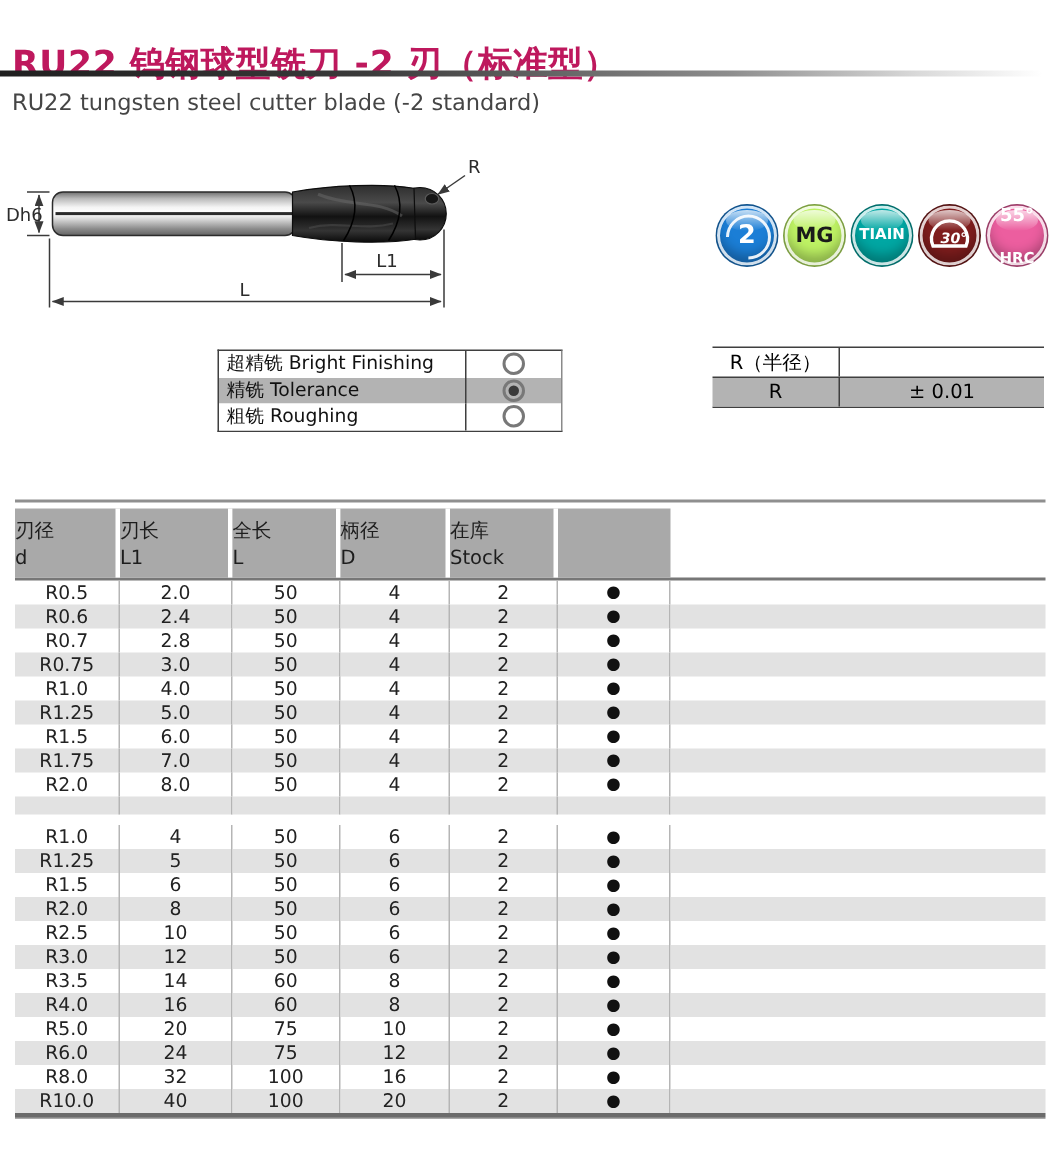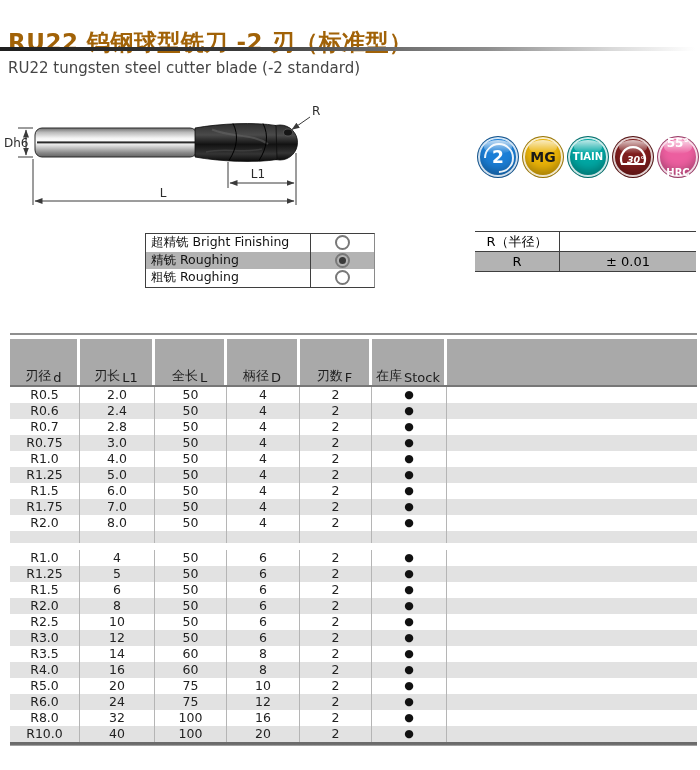--- a/index.html
+++ b/index.html
@@ -4,21 +4,21 @@
 <style>
   html,body{margin:0;padding:0;}
   body{
     width:700px;height:770px;position:relative;background:#ffffff;
     font-family:"DejaVu Sans","Liberation Sans",sans-serif;
     color:#1c1c1c;overflow:hidden;
   }
   
   .page-title{
     position:absolute;left:8px;top:12px;font-size:23px;font-weight:700;
-    letter-spacing:.5px;color:#a16207;white-space:nowrap;
+    letter-spacing:.5px;color:#be185d;white-space:nowrap;
   }
   .title-rule{
     position:absolute;left:0;top:47px;width:695px;height:4px;
     background:linear-gradient(to right,#1f1f1f 0%,#3a3a3a 35%,#8d8d8d 70%,#d9d9d9 88%,#ffffff 100%);
   }
   .subtitle{
     position:absolute;left:8px;top:59px;font-size:15px;color:#454545;white-space:nowrap;
   }
   
   .diagram{position:absolute;left:0;top:90px;width:350px;height:120px;}
@@ -77,22 +77,22 @@
   .tolcell{
     display:flex;align-items:center;justify-content:center;
     font-size:13px;color:#000000;white-space:nowrap;
   }
   .tolcell:first-child{border-right:1px solid #3f3f3f;}
   
   .spec{position:absolute;left:10px;top:333px;width:687px;}
   .spec-toprule{height:2px;background:#8f8f8f;margin-bottom:4px;}
   .thead,.trow{display:grid;grid-template-columns:70px 75px 72px 73px 72px 75px auto;}
   .th{
-    background:#a9a9a9;height:46px;display:flex;flex-direction:row;
-    align-items:flex-end;justify-content:center;gap:2px;border-right:3px solid #ffffff;
+    background:#a9a9a9;height:46px;display:flex;flex-direction:column;
+    align-items:flex-start;justify-content:center;gap:2px;border-right:3px solid #ffffff;
     box-sizing:border-box;
   }
   .th:last-child{border-right:none;}
   .th .zh{font-size:13px;color:#1d1d1d;}
   .th .en{font-size:13px;color:#1d1d1d;}
   .thead{border-bottom:2px solid #777777;}
   .tc{
     height:16px;line-height:16px;text-align:center;font-size:12.5px;color:#222;
     border-right:1px solid #b5b5b5;box-sizing:border-box;white-space:nowrap;
   }
@@ -170,21 +170,21 @@
     <line x1="35" y1="111" x2="294" y2="111" marker-start="url(#arr)" marker-end="url(#arr)"></line>
   </g>
   <text x="163" y="107" font-size="12" text-anchor="middle">L</text>
 </svg>
 
 <div class="badges">
   <div class="badge" style="background-color: rgb(27, 126, 214); color: rgb(255, 255, 255);">
     <span class="arc"></span>
     <span class="big">2</span>
   </div>
-  <div class="badge" style="background-color: #eab308; color: rgb(26, 26, 26);">
+  <div class="badge" style="background-color: #bef264; color: rgb(26, 26, 26);">
     <span class="mid" style="font-size:14px;">MG</span>
   </div>
   <div class="badge" style="background-color: rgb(0, 167, 163); color: rgb(255, 255, 255);">
     <span class="mid" style="font-size:10px;">TIAIN</span>
   </div>
   <div class="badge" style="background-color: #7f1d1d; color: rgb(255, 255, 255);">
     <svg class="angle-svg" width="32" height="32" viewBox="0 0 32 32">
       <path d="M5,22 A12,12 0 1 1 27,22 Z" fill="none" stroke="#ffffff" stroke-width="2.2"></path>
     </svg>
     <span class="angle-label">30°</span>
@@ -198,21 +198,21 @@
 </div>
 
 <div class="finishing">
   <div class="frow">
     <span class="flabel">超精铣 Bright Finishing</span>
     <span class="fcell">
         <span class="fmark"></span>
       </span>
   </div>
   <div class="frow">
-    <span class="flabel">精铣 Roughing</span>
+    <span class="flabel">精铣 Tolerance</span>
     <span class="fcell">
         <span class="fmark filled-dark"></span>
       </span>
   </div>
   <div class="frow">
     <span class="flabel">粗铣 Roughing</span>
     <span class="fcell">
         <span class="fmark"></span>
       </span>
   </div>
@@ -241,24 +241,20 @@
     </div>
     <div class="th">
       <span class="zh">全长</span>
       <span class="en">L</span>
     </div>
     <div class="th">
       <span class="zh">柄径</span>
       <span class="en">D</span>
     </div>
     <div class="th">
-      <span class="zh">刃数</span>
-      <span class="en">F</span>
-    </div>
-    <div class="th">
       <span class="zh">在库</span>
       <span class="en">Stock</span>
     </div>
     <div class="th"></div>
   </div>
   <div>
       <div class="trow">
         <div class="tc">R0.5</div>
         <div class="tc">2.0</div>
         <div class="tc">50</div>

